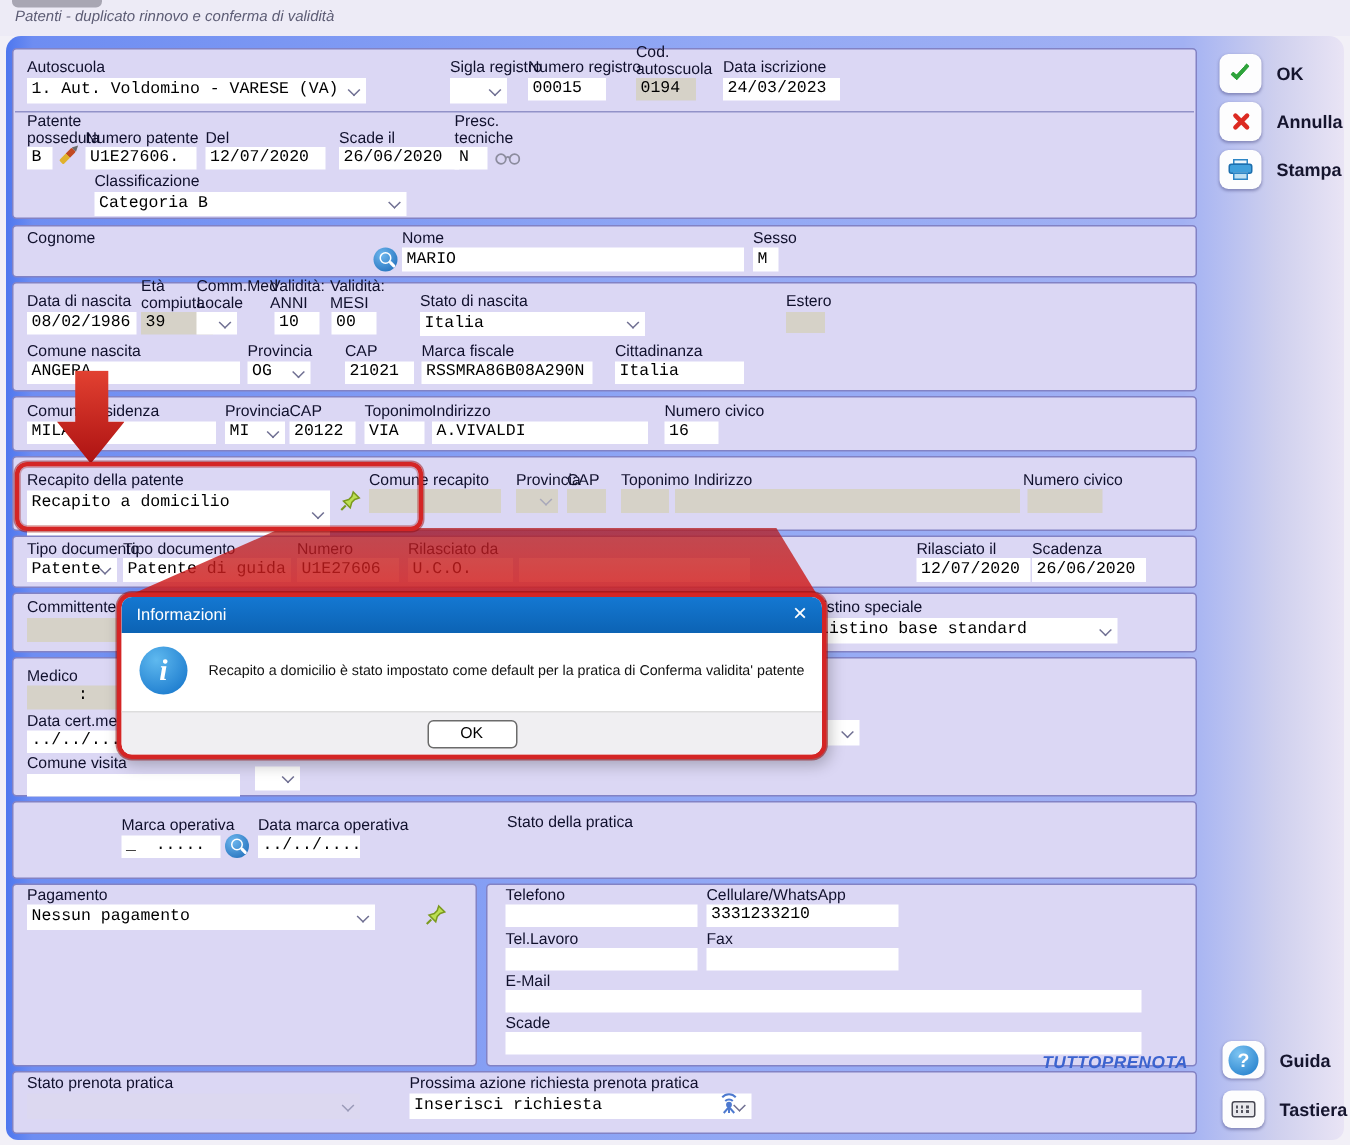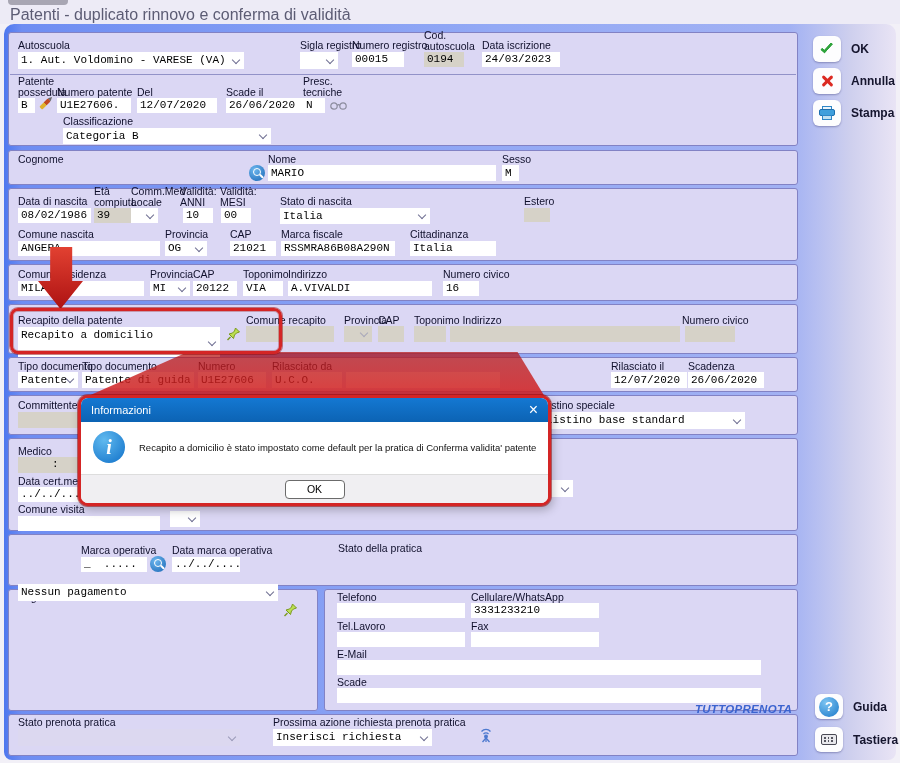--- a/index.html
+++ b/index.html
@@ -1,21 +1,21 @@
 <!DOCTYPE html>
 <html><head>
 <meta charset="utf-8">
 <style>
   * { margin:0; padding:0; box-sizing:border-box; }
   html,body { width:900px; height:763px; }
   body { font-family:"Liberation Sans",sans-serif; background:#f2f0f7; position:relative; overflow:hidden; }
   #screen { position:absolute; left:0; top:0; width:900px; height:763px; }
 
   .titlebar { position:absolute; left:0; top:0; width:900px; height:24px; background:#edebf6; }
-  .titletext { position:absolute; left:10px; top:6px; font-size:16px; color:#5c5c74; }
+  .titletext { position:absolute; left:10px; top:6px; font-size:10px; color:#5c5c74;font-style:italic; }
   .tabfrag { position:absolute; left:8px; top:0; width:60px; height:5px; background:#a8a6b3; border-radius:0 0 4px 4px; }
 
   .window { position:absolute; left:4px; top:24px; width:892px; height:736px;
     border-radius:10px 10px 8px 8px;
     background:linear-gradient(90deg,#4e77ee 0%,#6e8df2 2%,#93a9f5 55%,#a2b1f3 88%,#cfd0ee 95%,#e9e4f5 100%); }
 
   .section { position:absolute; background:#dbd7f4; border:1px solid #8282c4; border-radius:3px; }
   .hdiv { position:absolute; border-top:1px solid #9292c8; }
 
   .lbl { position:absolute; font-size:10.5px; line-height:11px; color:#10102c; white-space:pre-line; }
@@ -359,21 +359,21 @@
     </div>
   <span class="search-btn" style="left:150px;top:556px"></span>
   <span class="lbl" style="left:172px;top:545px">Data marca operativa</span>
   <div class="fld" style="left:172px;top:557px;width:68px">
       <span>../../....</span>
     </div>
   <span class="lbl" style="left:338px;top:543px">Stato della pratica</span>
 
   <div class="section" style="left:8px;top:589px;width:310px;height:122px"></div>
   <span class="lbl" style="left:18px;top:592px">Pagamento</span>
-  <div class="fld dd" style="left:18px;top:584px;width:260px;height:17px">
+  <div class="fld dd" style="left:18px;top:603px;width:232px;height:17px">
       <span style="line-height:17px">Nessun pagamento</span>
     </div>
   <svg style="position:absolute;left:283px;top:602px" width="15" height="16" viewBox="0 0 15 15">
       <path d="M9.5 1.5 L13.5 5.5 L10.5 6.5 L8.5 8.5 L7.5 12 L3 7.5 L6.5 6.5 L8.5 4.5 Z" fill="#bcdf52" stroke="#7b9a1e" stroke-width="1"></path>
       <path d="M4.5 10.5 L1.5 13.5" stroke="#7b9a1e" stroke-width="1.4"></path>
     </svg>
 
   <div class="section" style="left:324px;top:589px;width:474px;height:122px"></div>
   <span class="lbl" style="left:337px;top:592px">Telefono</span>
   <div class="fld" style="left:337px;top:603px;width:128px">
@@ -400,21 +400,21 @@
       <span></span>
     </div>
   <span class="brand">TUTTOPRENOTA</span>
 
   <div class="section" style="left:8px;top:714px;width:790px;height:42px"></div>
   <span class="lbl" style="left:18px;top:717px">Stato prenota pratica</span>
   <div class="ddl" style="left:18px;top:729px;width:222px;height:17px">
       <span></span>
     </div>
   <span class="lbl" style="left:273px;top:717px">Prossima azione richiesta prenota pratica</span>
-  <div class="fld dd" style="left:273px;top:729px;width:159px;height:17px">
+  <div class="fld dd" style="left:273px;top:729px;width:228px;height:17px">
       <span style="line-height:17px">Inserisci richiesta</span>
     </div>
   <svg style="position:absolute;left:477px;top:726px" width="18" height="17" viewBox="0 0 18 17">
       <g fill="none" stroke="#4d79cf" stroke-width="1.3">
         <path d="M4.5 5.5a6 6 0 0 1 9 0"></path>
         <path d="M6.5 8a3.5 3.5 0 0 1 5 0"></path>
         <circle cx="9" cy="10.5" r="1.3" fill="#4d79cf"></circle>
         <path d="M9 11.5 L9 16"></path>
         <path d="M9 12 L5.5 16"></path>
         <path d="M9 12 L12.5 16"></path>

